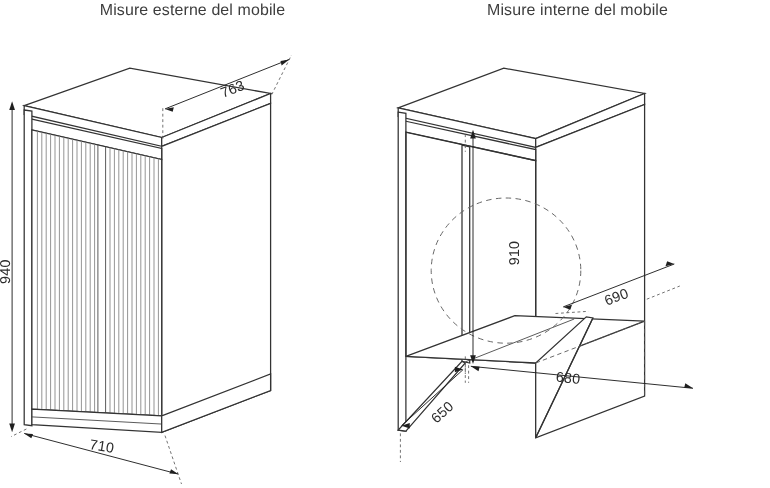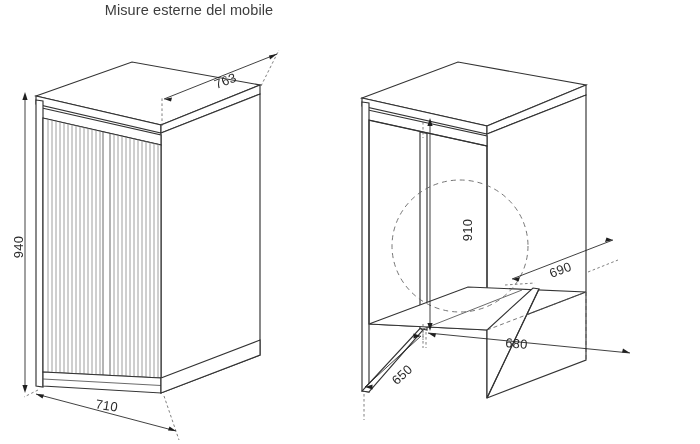--- a/index.html
+++ b/index.html
@@ -20,21 +20,21 @@
     width: 700px;
     height: 444px;
     background: #ffffff;
   }
   .panel {
     position: absolute;
     top: 0;
     width: 350px;
     height: 444px;
   }
-  #panel-left  { left: 0; margin-left: 14px; }
+  #panel-left  { left: 0; }
   #panel-right { left: 350px; }
 
   .panel-title {
     position: absolute;
     top: 2px;
     left: 0;
     width: 350px;
     text-align: center;
     font-size: 14.5px;
     font-family: "Liberation Sans", sans-serif;
@@ -197,20 +197,21 @@
         <polygon fill="#1f1f1f" points="22,394 30,394.5 28.5,398.5"></polygon>
         <polygon fill="#1f1f1f" points="162,431 154,430.5 155.5,426.5"></polygon>
         <text class="dim-text" x="92" y="410" transform="rotate(9 92 410)" text-anchor="middle">710</text>
       </g>
 
     </svg>
   </div>
 
   <div class="panel" id="panel-right">
 
+    <div class="panel-title">Misure interne del mobile</div>
 
     <svg class="drawing" viewBox="0 0 350 444">
 
       <polygon class="outline-fill" points="12,98 108,62 236,85 137,126"></polygon>
       <polygon class="outline-fill" points="12,98 137,126 137,134 12,106"></polygon>
       <polygon class="outline-fill" points="137,126 236,85 236,95 137,134"></polygon>
 
       <polygon class="outline-fill" points="137,134 236,95 236,360 137,398"></polygon>
 
       <polygon class="outline-fill" points="18,110 137,136 137,146 18,120"></polygon>

